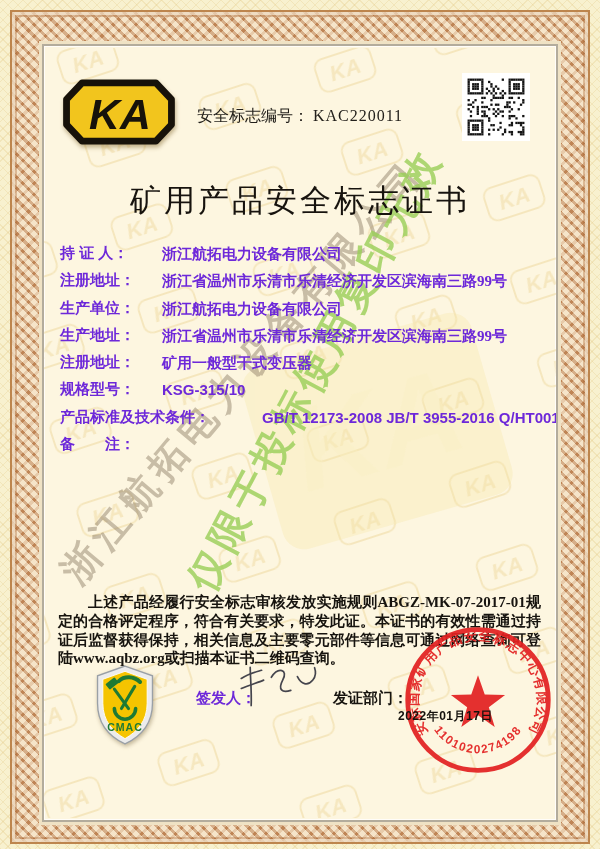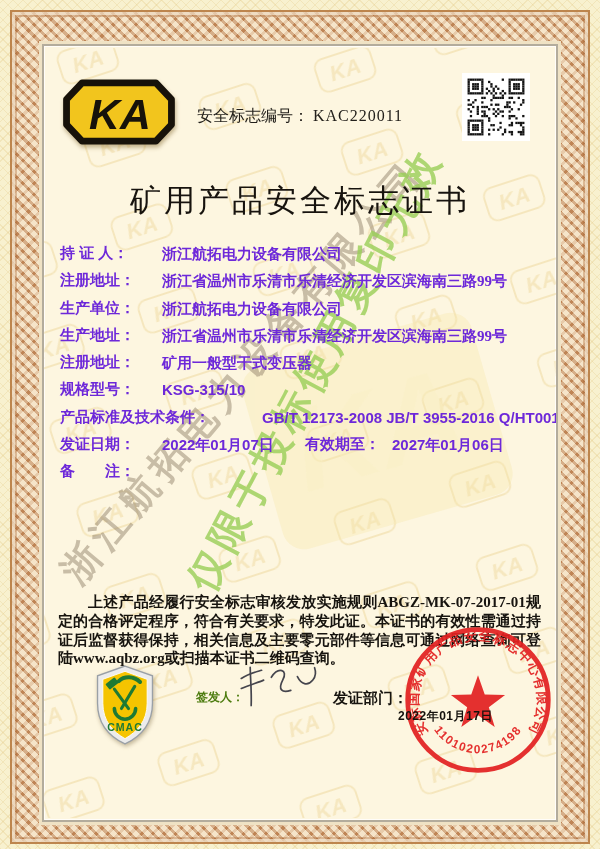--- a/index.html
+++ b/index.html
@@ -53,21 +53,21 @@
   .v-num{font-family:"Liberation Sans",sans-serif;font-weight:bold;}
   .row .val-std{left:218px;}
   .row .lab2{position:absolute;left:261px;top:0;font-weight:bold;}
   .row .val2{position:absolute;left:348px;top:1px;font-weight:bold;}
   
   .para{position:absolute;left:14px;right:15px;top:519px;
     font-size:15px;font-weight:bold;line-height:1.25;color:#17140f;
     text-align:justify;text-indent:2em;font-family:"Liberation Serif",serif;margin-top:28px;}
   
   .badge{position:absolute;left:50px;top:617px;filter:drop-shadow(1px 2px 2px rgba(120,100,60,.45));}
-  .signer{position:absolute;left:152px;top:643px;font-size:12px;font-weight:bold;color:#4d7c0f;}
+  .signer{position:absolute;left:152px;top:643px;font-size:15px;font-weight:bold;color:#6d28d9;}
   .signature{position:absolute;left:192px;top:608px;}
   .dept{position:absolute;left:289px;top:643px;font-size:15px;font-weight:bold;color:#17140f;}
   .stamp{position:absolute;left:358px;top:578px;opacity:.93;}
   .stamp-date{position:absolute;left:354px;top:662px;font-size:12px;font-weight:bold;color:#15120d;letter-spacing:.5px;}
 </style>
 </head>
 <body>
 
 <div class="frame"></div>
 
@@ -347,26 +347,20 @@
       </div>
     <div class="row">
         <span class="lab">规格型号：</span>
         <span class="val v-num">KSG-315/10</span>
       </div>
     <div class="row">
         <span class="lab">产品标准及技术条件：</span>
         <span class="val val-std v-num">GB/T 12173-2008 JB/T 3955-2016 Q/HT001-2021</span>
       </div>
     <div class="row">
-      <span class="lab">发证日期：</span>
-      <span class="val v-num">2022年01月07日</span>
-      <span class="lab2">有效期至：</span>
-      <span class="val2">2027年01月06日</span>
-    </div>
-    <div class="row">
         <span class="lab">备　　注：</span>
       </div>
   </div>
 
   <div class="para">上述产品经履行安全标志审核发放实施规则ABGZ-MK-07-2017-01规定的合格评定程序，符合有关要求，特发此证。本证书的有效性需通过持证后监督获得保持，相关信息及主要零元部件等信息可通过网络查询可登陆www.aqbz.org或扫描本证书二维码查询。</div>
 
   <svg class="badge" width="62" height="84" viewBox="0 0 70 92">
     <path d="M35,2 L66,13 V44 C66,68 52,82 35,90 C18,82 4,68 4,44 V13 Z" fill="#ececec" stroke="#9aa0a6" stroke-width="1.5"></path>
     <path d="M35,8 L60,17 V44 C60,64 49,76 35,84 C21,76 10,64 10,44 V17 Z" fill="#f5c400" stroke="#ffffff" stroke-width="1"></path>
     <g stroke="#1e7a34" stroke-linecap="round" fill="none">

